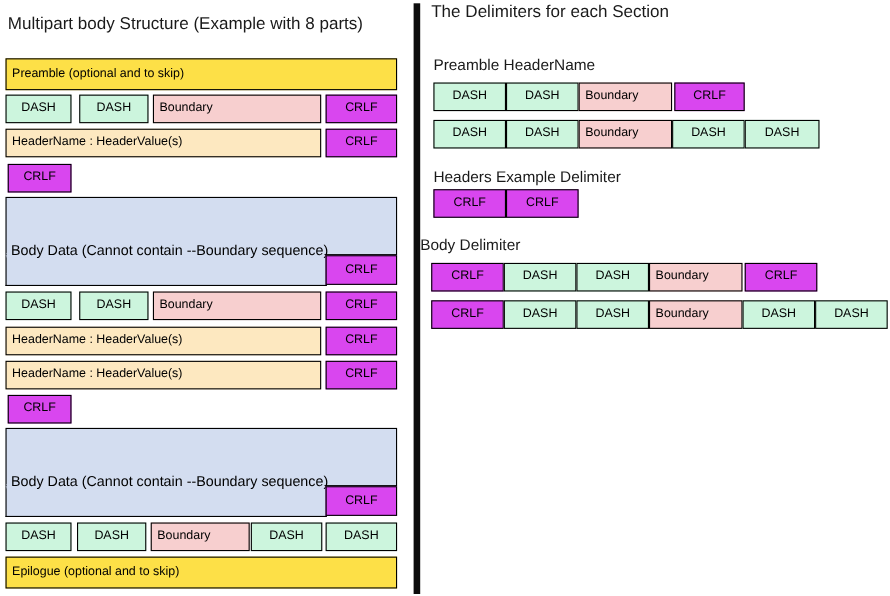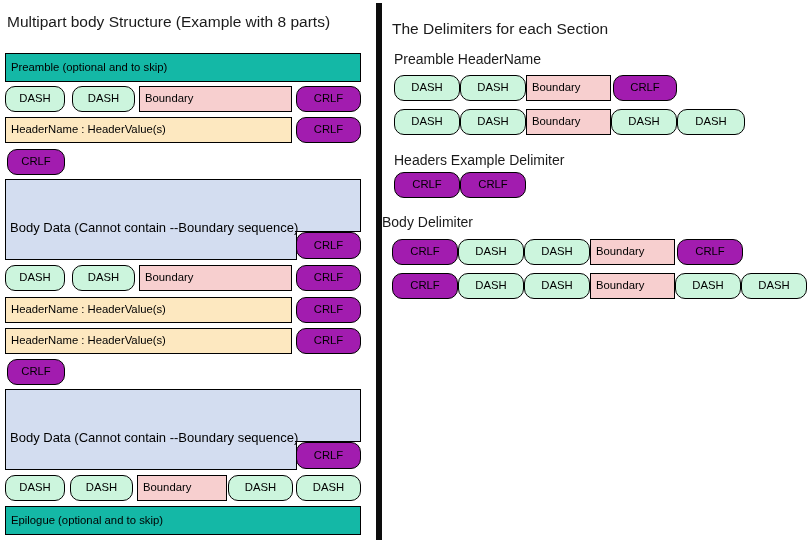--- a/index.html
+++ b/index.html
@@ -40,27 +40,27 @@
     position: absolute;
     box-sizing: border-box;
     border: 1.3px solid #000000;
     font-size: 11.3px;
     line-height: 1;
     display: flex;
     align-items: center;
     white-space: nowrap;
     overflow: hidden;
   }
-  .bx.c { justify-content: center; border-radius: 10px; }
+  .bx.c { justify-content: center; }
   .bx.l { justify-content: flex-start; padding-left: 5px; }
 
-  .grey   { background: #14b8a6; }
+  .grey   { background: #fde047; }
   .green  { background: #ccf5dd; }
   .pink   { background: #f7cfcf; }
-  .cyan   { background: #a21caf; }
+  .cyan   { background: #d946ef; }
   .peach  { background: #fde8c0; }
 
   
   .bodyblock { position: absolute; }
   .bodyblock .top {
     position: absolute; left: 0; top: 0;
     box-sizing: border-box;
     border: 1.3px solid #000000;
     background: #d3ddf0;
   }
@@ -136,21 +136,21 @@
   <div class="bx c green" style="left:228px; top:475px; width:65px; height:26px;">DASH</div>
   <div class="bx c green" style="left:296px; top:475px; width:65px; height:26px;">DASH</div>
 
   <div class="bx l grey" style="left:5px; top:506px; width:356px; height:29px;">Epilogue (optional and to skip)</div>
 </div>
 
 <div class="divider" style="left:376px; top:3px; width:6px; height:537px;"></div>
 
 <div class="panel">
 
-  <div class="title" style="left:392px; top:20px;text-align:center;">The Delimiters for each Section</div>
+  <div class="title" style="left:392px; top:2px;text-align:center;">The Delimiters for each Section</div>
 
   <div class="subtitle" style="left:394px; top:51px;">Preamble HeaderName</div>
 
   <div class="bx c green" style="left:394px; top:75px; width:66px; height:26px;">DASH</div>
   <div class="bx c green" style="left:460px; top:75px; width:66px; height:26px;">DASH</div>
   <div class="bx l pink" style="left:526px; top:75px; width:85px; height:26px;">Boundary</div>
   <div class="bx c cyan" style="left:613px; top:75px; width:64px; height:26px;">CRLF</div>
 
   <div class="bx c green" style="left:394px; top:109px; width:66px; height:26px;">DASH</div>
   <div class="bx c green" style="left:460px; top:109px; width:66px; height:26px;">DASH</div>

